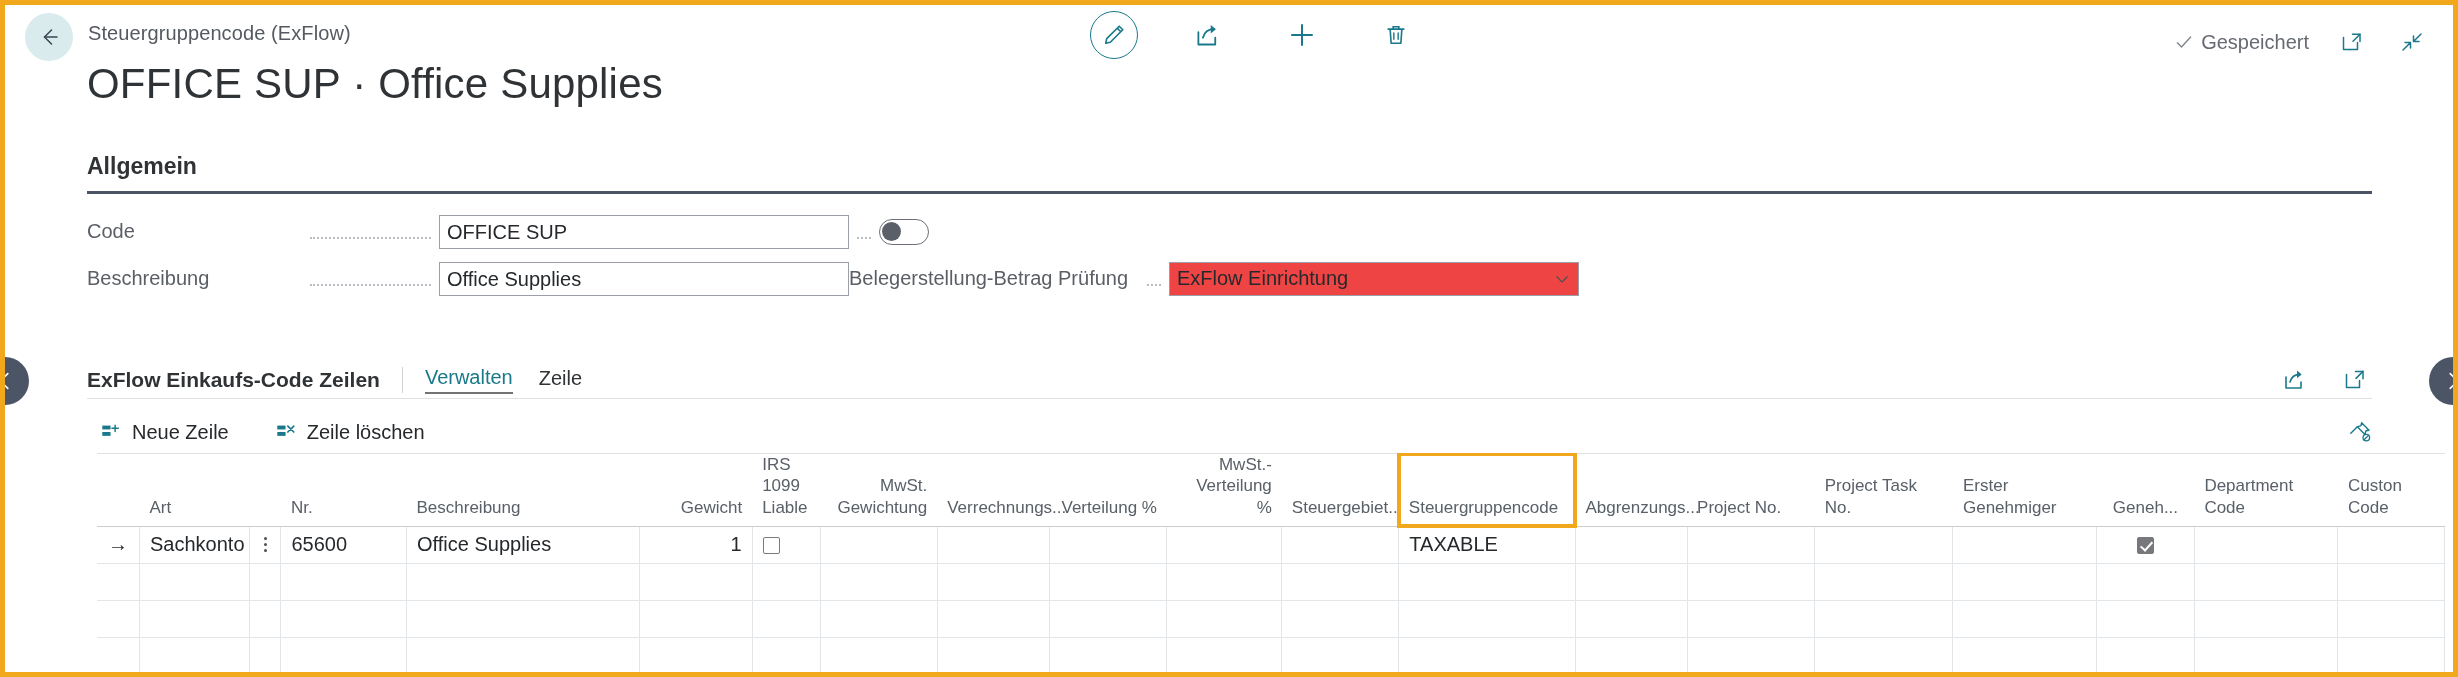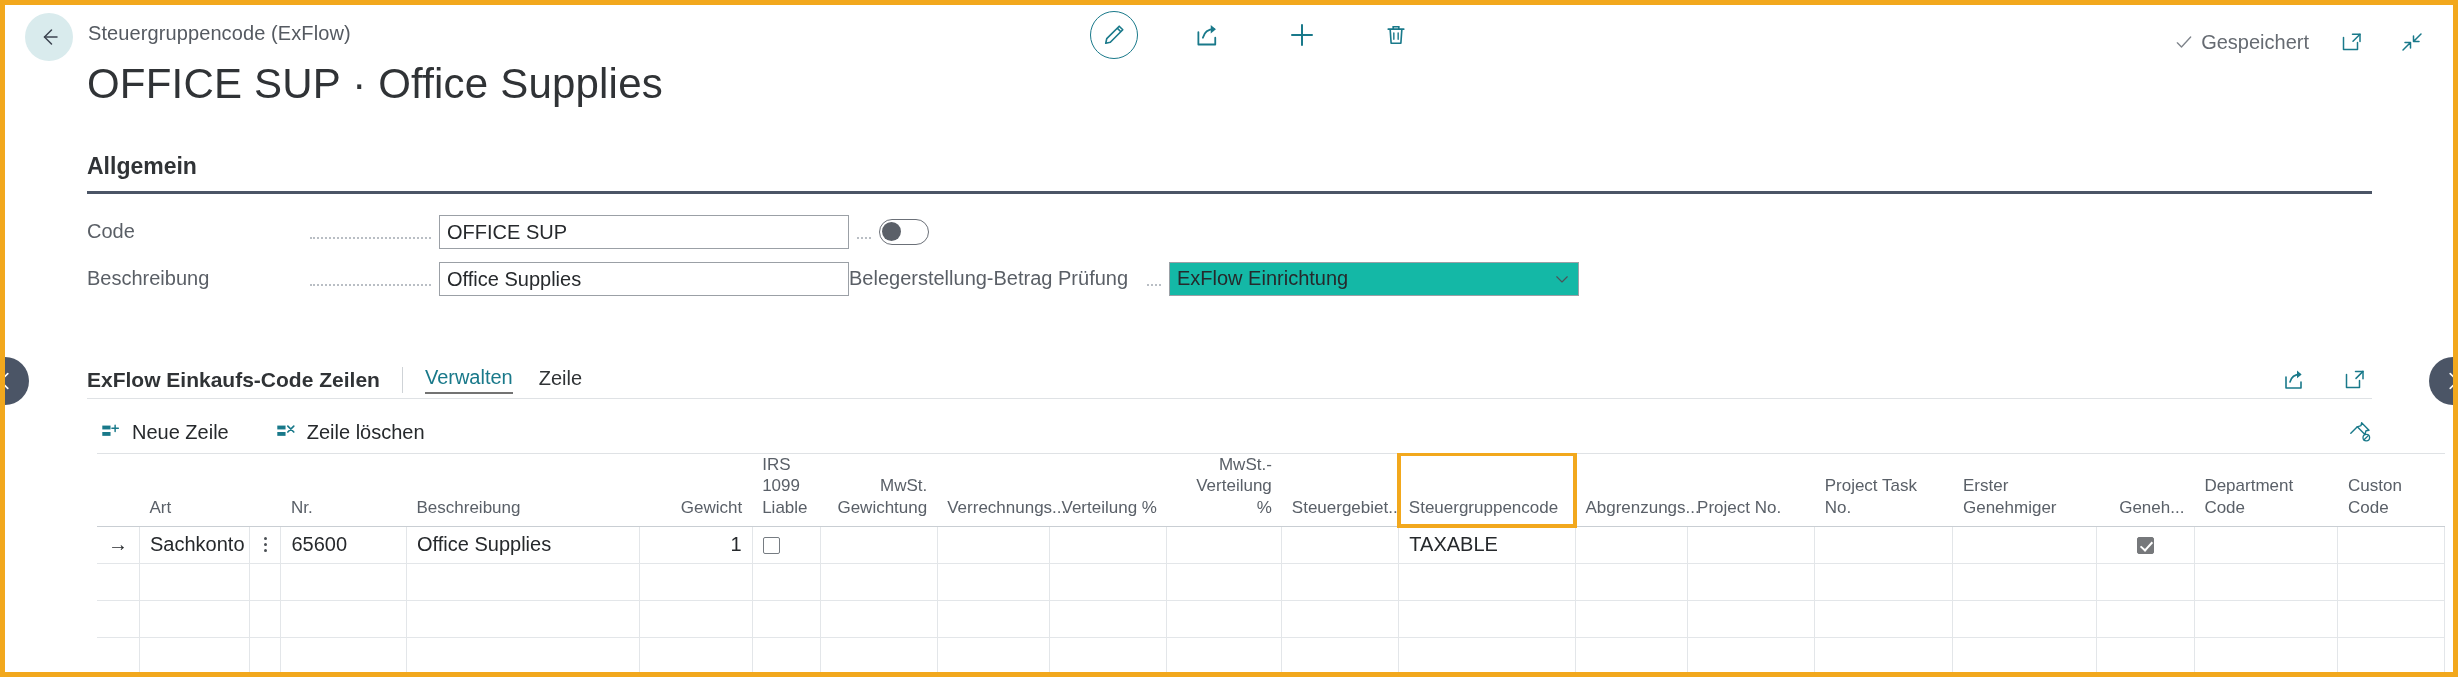--- a/index.html
+++ b/index.html
@@ -149,21 +149,21 @@
     font-family: "Liberation Sans", sans-serif;
     line-height: 32px;
     display: flex;
     align-items: center;
     cursor: text;
   }
   .fselect {
     width: 410px;
     height: 34px;
     border: 1px solid #9ba0a6;
-    background: #14b8a6;
+    background: #ef4444;
     font-size: 20px;
     color: #26292c;
     padding: 0 7px;
     display: flex;
     align-items: center;
     justify-content: space-between;
     cursor: pointer;
   }
   .toggle {
     width: 50px; height: 26px;
@@ -268,21 +268,21 @@
     text-align: left;
     vertical-align: bottom;
     padding: 0 10px 8px 10px;
     height: 66px;
     border-top: 1px solid #dfe2e5;
     border-bottom: 1px solid #c9ced3;
     background: #fff;
     line-height: 1.25;
   }
   table.grid th.num { text-align: right; }
-  table.grid th.ctr { text-align: right; }
+  table.grid th.ctr { text-align: center; }
   table.grid td {
     font-size: 20px;
     color: #26292c;
     padding: 0 10px;
     height: 37px;
     border-bottom: 1px solid #e3e6e9;
     border-right: 1px solid #e3e6e9;
     background: #fff;
     white-space: nowrap;
     overflow: hidden;

